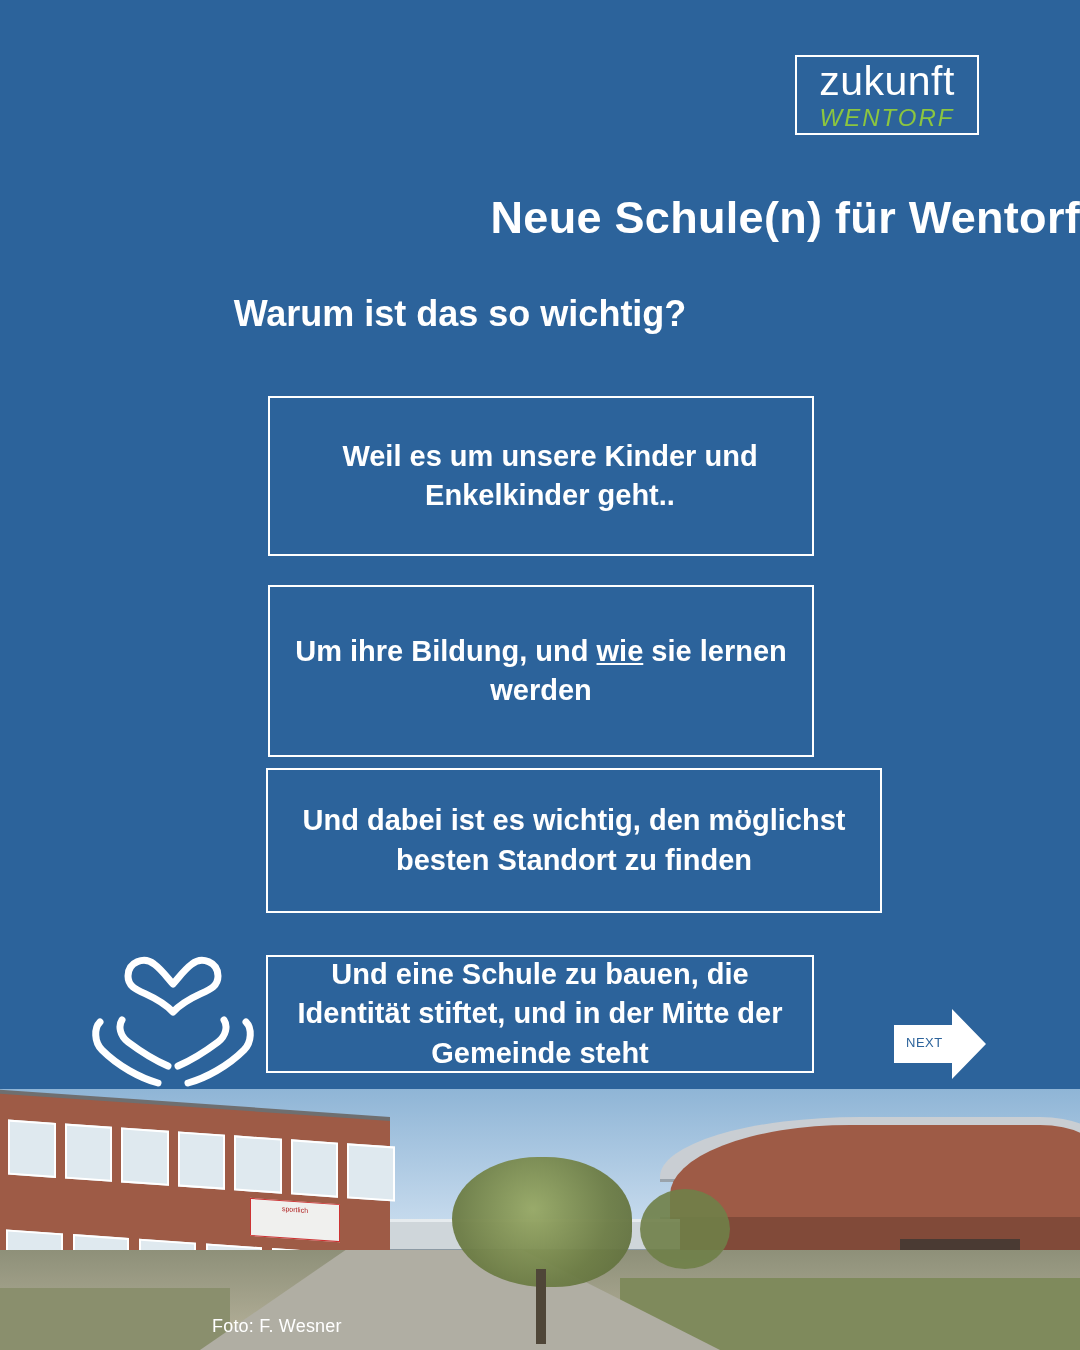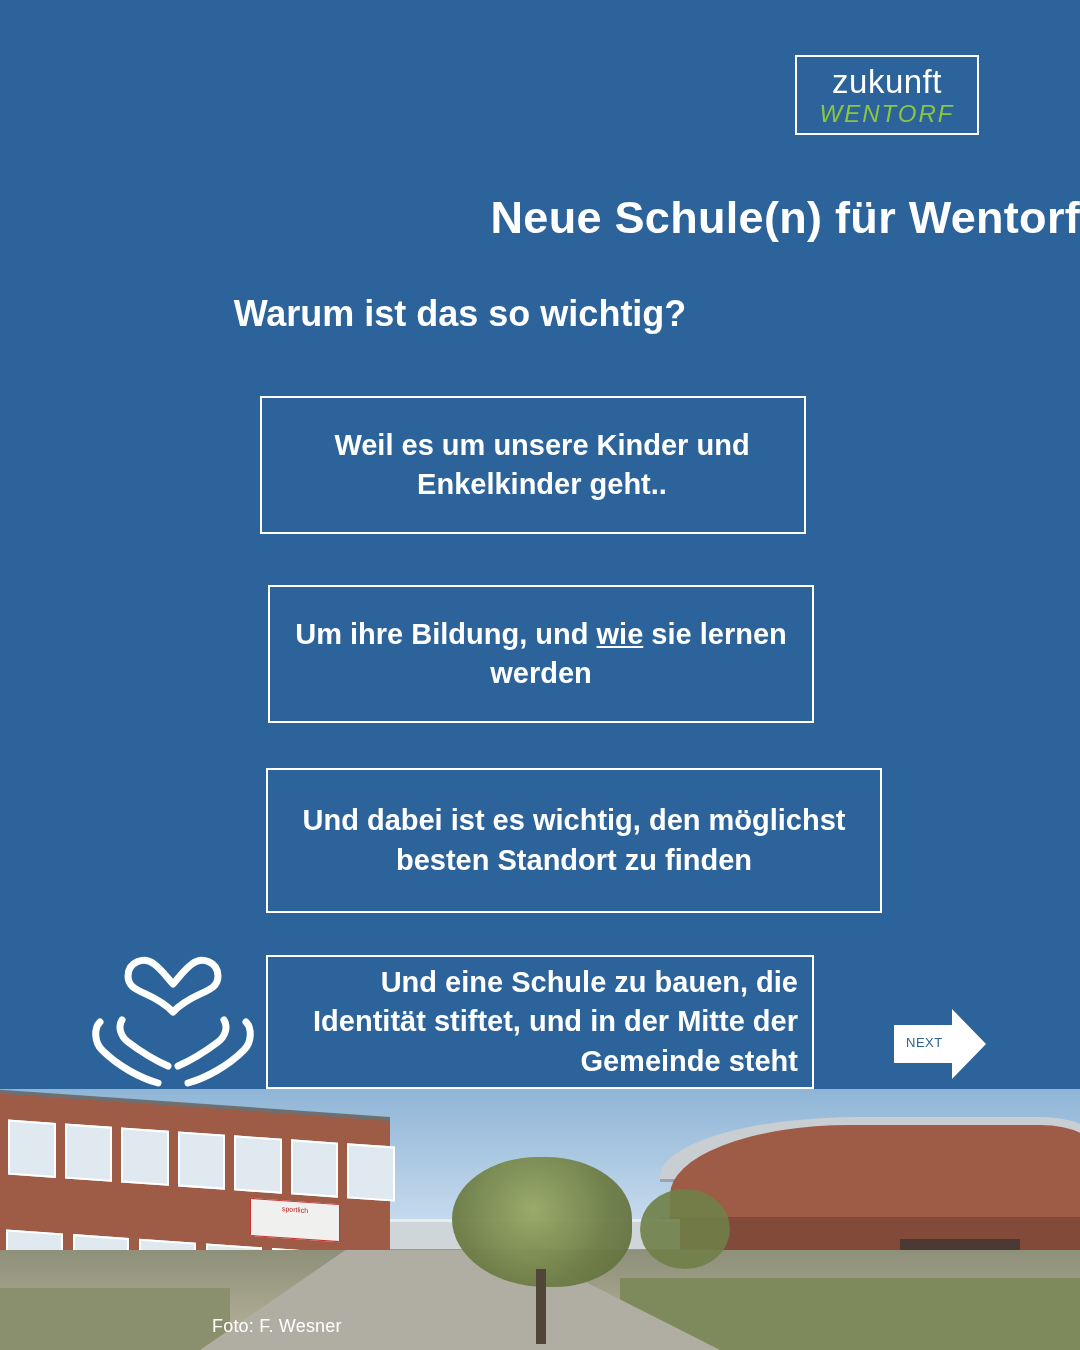--- a/index.html
+++ b/index.html
@@ -25,21 +25,21 @@
     border: 2px solid #ffffff;
     box-sizing: border-box;
     display: flex;
     flex-direction: column;
     align-items: center;
     justify-content: center;
     line-height: 1;
   }
   .logo-main {
     color: #ffffff;
-    font-size: 33px;
+    font-size: 41px;
     letter-spacing: 0.5px;
     font-weight: 400;
   }
   .logo-sub {
     color: #8cc63f;
     font-size: 24px;
     font-style: italic;
     letter-spacing: 2px;
     margin-top: 4px;
   }
@@ -75,24 +75,24 @@
     color: #ffffff;
     font-size: 29px;
     font-weight: bold;
     line-height: 1.35;
     text-align: center;
     display: flex;
     align-items: center;
     justify-content: center;
     padding: 10px 14px;
   }
-  .stmt-1 { left: 260px; top: 396px; width: 546px; height: 138px; padding-left: 32px; }
-  .stmt-2 { left: 268px; top: 585px; width: 546px; height: 138px; }
+  .stmt-1 { left: 268px; top: 396px; width: 546px; height: 160px; padding-left: 32px; }
+  .stmt-2 { left: 268px; top: 585px; width: 546px; height: 172px; }
   .stmt-3 { left: 266px; top: 768px; width: 616px; height: 145px; }
-  .stmt-4 { left: 266px; top: 955px; width: 548px; height: 134px; text-align: right; }
+  .stmt-4 { left: 266px; top: 955px; width: 548px; height: 118px; }
 
   .stmt u { text-decoration: underline; }
 
   
   .heart-icon {
     position: absolute;
     left: 88px;
     top: 950px;
     width: 170px;
     height: 145px;

